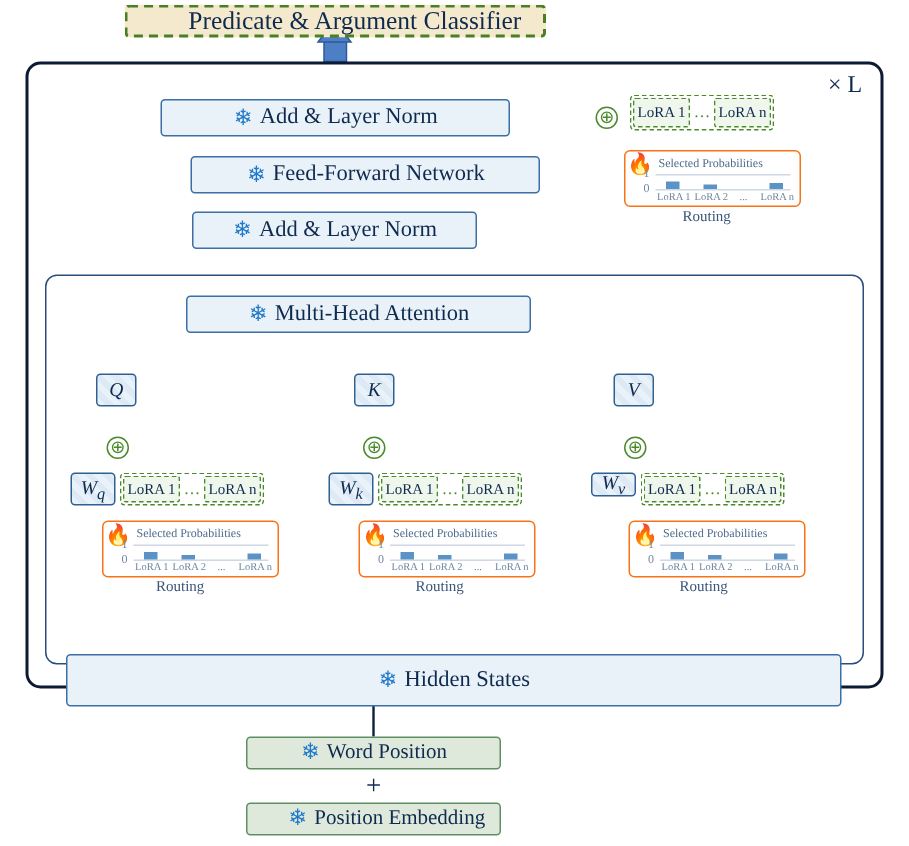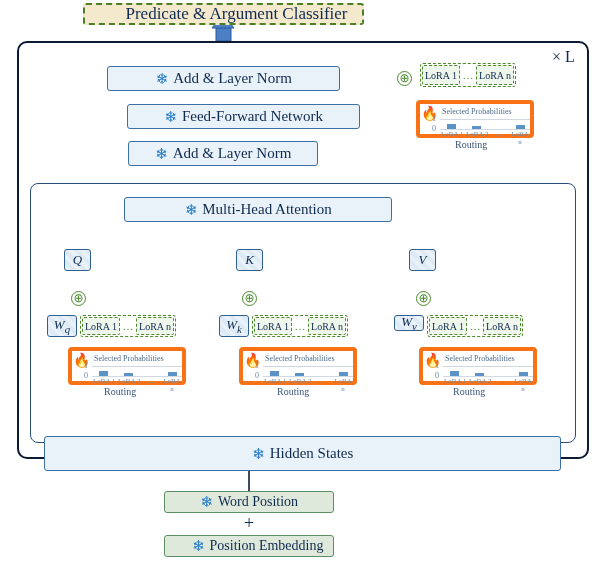--- a/index.html
+++ b/index.html
@@ -141,21 +141,21 @@
     align-items: center;
     justify-content: center;
     color: #4a8a2b;
     font-size: 12px;
     background: #ffffff;
     box-sizing: border-box;
     line-height: 11px;
   }
   
   .route {
-    border: 4px solid #f97316;
+    border: 1px solid #f97316;
     border-radius: 4px;
     background: #fff;
     box-sizing: border-box;
   }
   .route-title {
     position: absolute;
     font-size: 8px;
     color: #4d6b8a;
   }
   .route-sub {
@@ -302,21 +302,21 @@
     <span>Feed-Forward Network</span>
   </div>
 
   <div class="box bar label-center" style="left:128px;top:141px;width:190px;height:25px;">
     <span class="snow"></span>
     <span>Add &amp; Layer Norm</span>
   </div>
 
   <div class="box inner" style="left:30px;top:183px;width:546px;height:260px;"></div>
 
-  <div class="box bar label-center" style="left:124px;top:197px;width:268px;height:25px;">
+  <div class="box bar label-center" style="left:124px;top:197px;width:230px;height:25px;">
     <span class="snow"></span>
     <span>Multi-Head Attention</span>
   </div>
 
   <div class="box mini label-center" style="left:64px;top:249px;width:27px;height:22px;">
     <span>Q</span>
   </div>
   <div class="box mini label-center" style="left:236px;top:249px;width:27px;height:22px;">
     <span>K</span>
   </div>

